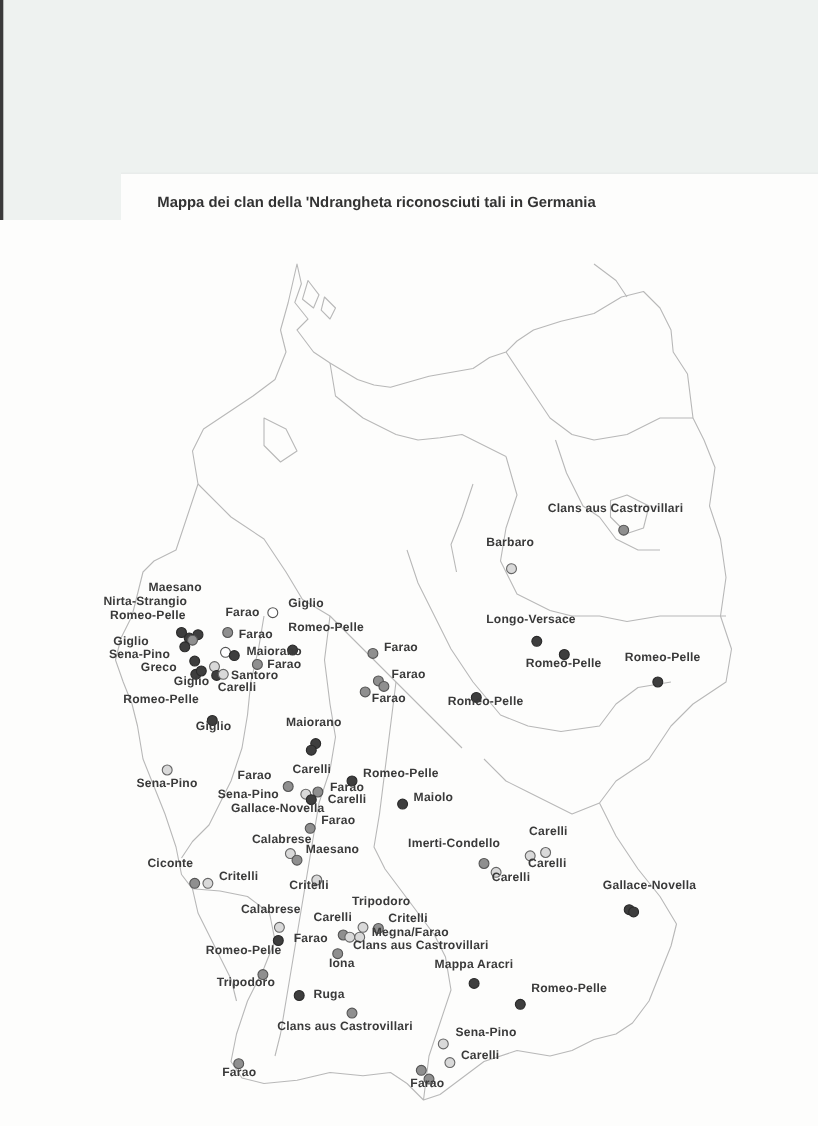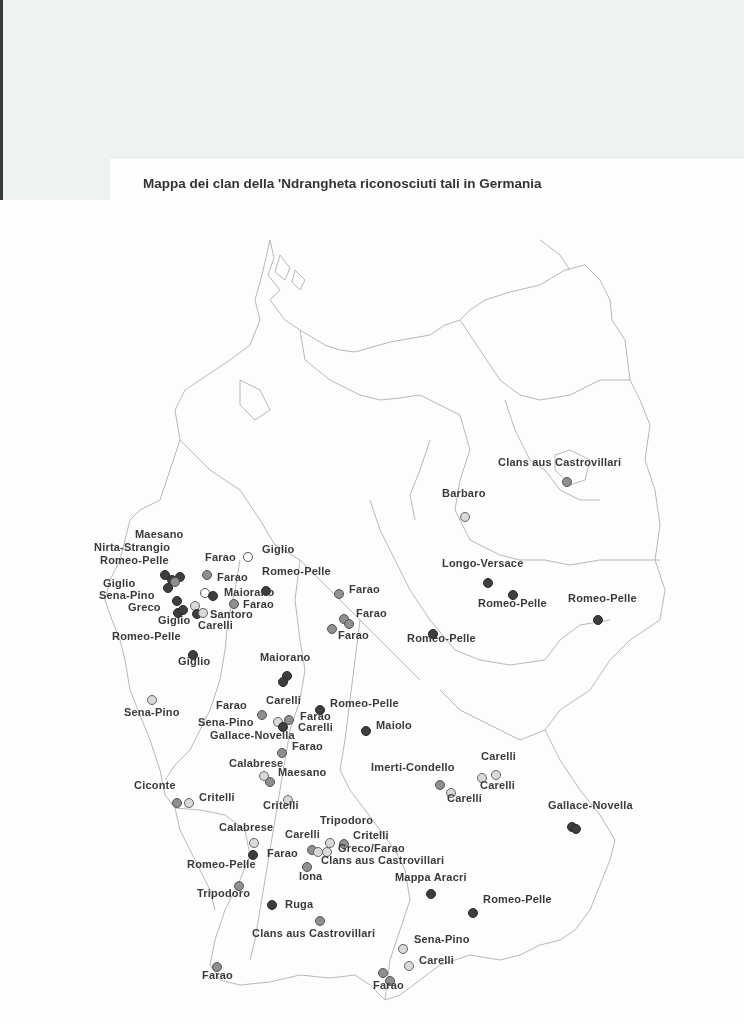--- a/index.html
+++ b/index.html
@@ -160,21 +160,21 @@
     <div class="lbl" style="left: 371px; top: 761px;">Imerti-Condello</div>
     <div class="lbl" style="left: 481px; top: 750px;">Carelli</div>
     <div class="lbl" style="left: 480px; top: 779px;">Carelli</div>
     <div class="lbl" style="left: 447px; top: 792px;">Carelli</div>
     <div class="lbl" style="left: 548px; top: 799px;">Gallace-Novella</div>
     <div class="lbl" style="left: 219px; top: 821px;">Calabrese</div>
     <div class="lbl" style="left: 320px; top: 814px;">Tripodoro</div>
     <div class="lbl" style="left: 285px; top: 828px;">Carelli</div>
     <div class="lbl" style="left: 353px; top: 829px;">Critelli</div>
     <div class="lbl" style="left: 267px; top: 847px;">Farao</div>
-    <div class="lbl" style="left: 338px; top: 842px;">Greco/Farao</div>
+    <div class="lbl" style="left: 338px; top: 842px;">Megna/Farao</div>
     <div class="lbl" style="left: 321px; top: 854px;">Clans aus Castrovillari</div>
     <div class="lbl" style="left: 187px; top: 858px;">Romeo-Pelle</div>
     <div class="lbl" style="left: 299px; top: 870px;">Iona</div>
     <div class="lbl" style="left: 395px; top: 871px;">Mappa Aracri</div>
     <div class="lbl" style="left: 197px; top: 887px;">Tripodoro</div>
     <div class="lbl" style="left: 285px; top: 898px;">Ruga</div>
     <div class="lbl" style="left: 483px; top: 893px;">Romeo-Pelle</div>
     <div class="lbl" style="left: 252px; top: 927px;">Clans aus Castrovillari</div>
     <div class="lbl" style="left: 414px; top: 933px;">Sena-Pino</div>
     <div class="lbl" style="left: 419px; top: 954px;">Carelli</div>

